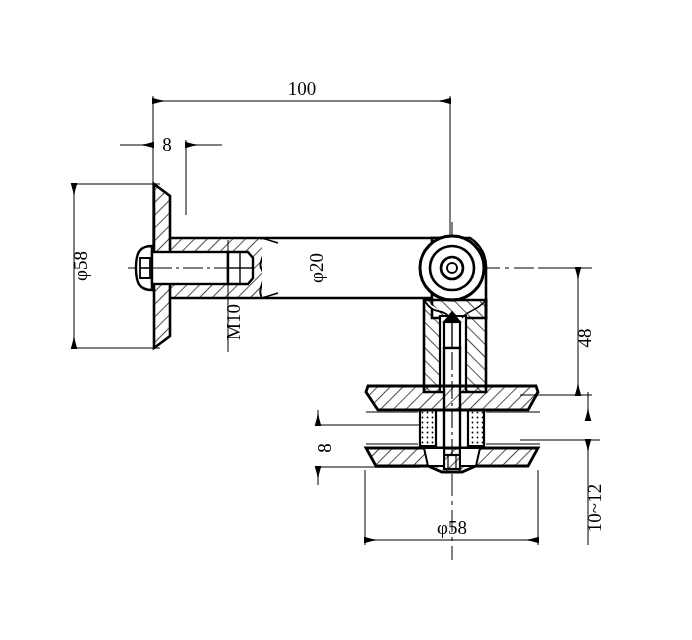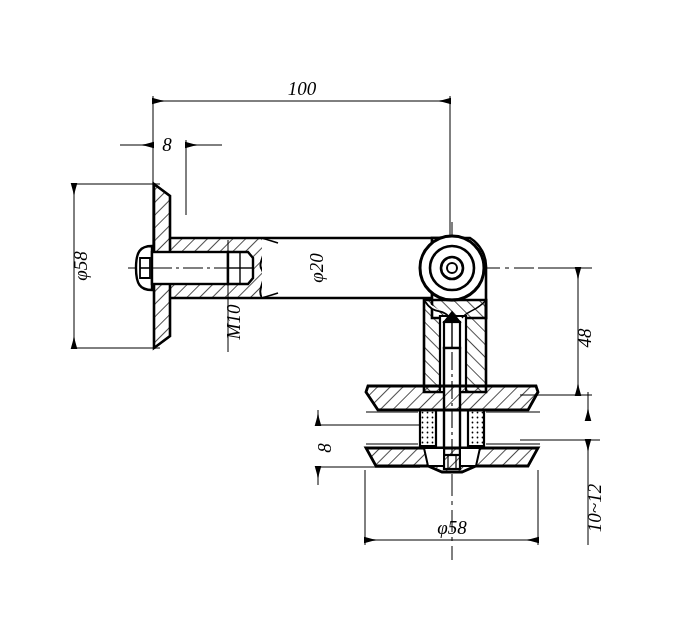--- a/index.html
+++ b/index.html
@@ -1,17 +1,17 @@
 <!DOCTYPE html>
 <html><head>
 <meta charset="utf-8">
 <style>
   html,body{margin:0;padding:0;background:#ffffff;}
   body{width:692px;height:640px;font-family:"Liberation Serif",serif;overflow:hidden;}
-  #stage{position:relative;width:592px;height:640px;background:#ffffff;font-style:italic;}
+  #stage{position:relative;width:592px;height:640px;background:#ffffff;}
   svg{display:block;}
   .dimtext{font-family:"Liberation Serif",serif;font-size:19px;fill:#000;}
   .vtext{font-family:"Liberation Serif",serif;font-size:19px;fill:#000;}
 </style>
 </head>
 <body>
 
 <div id="stage">
 <svg width="692" height="640" viewBox="0 0 692 640">
   <defs>

